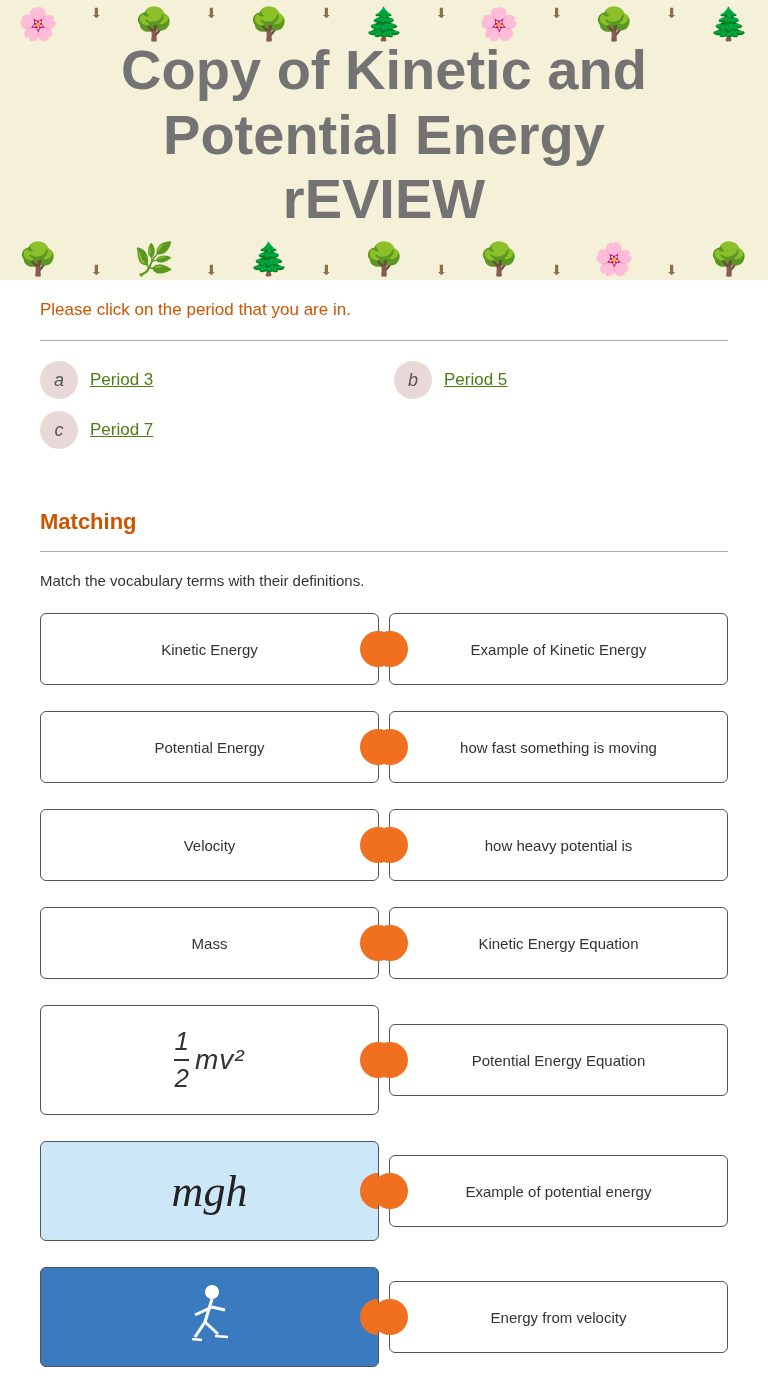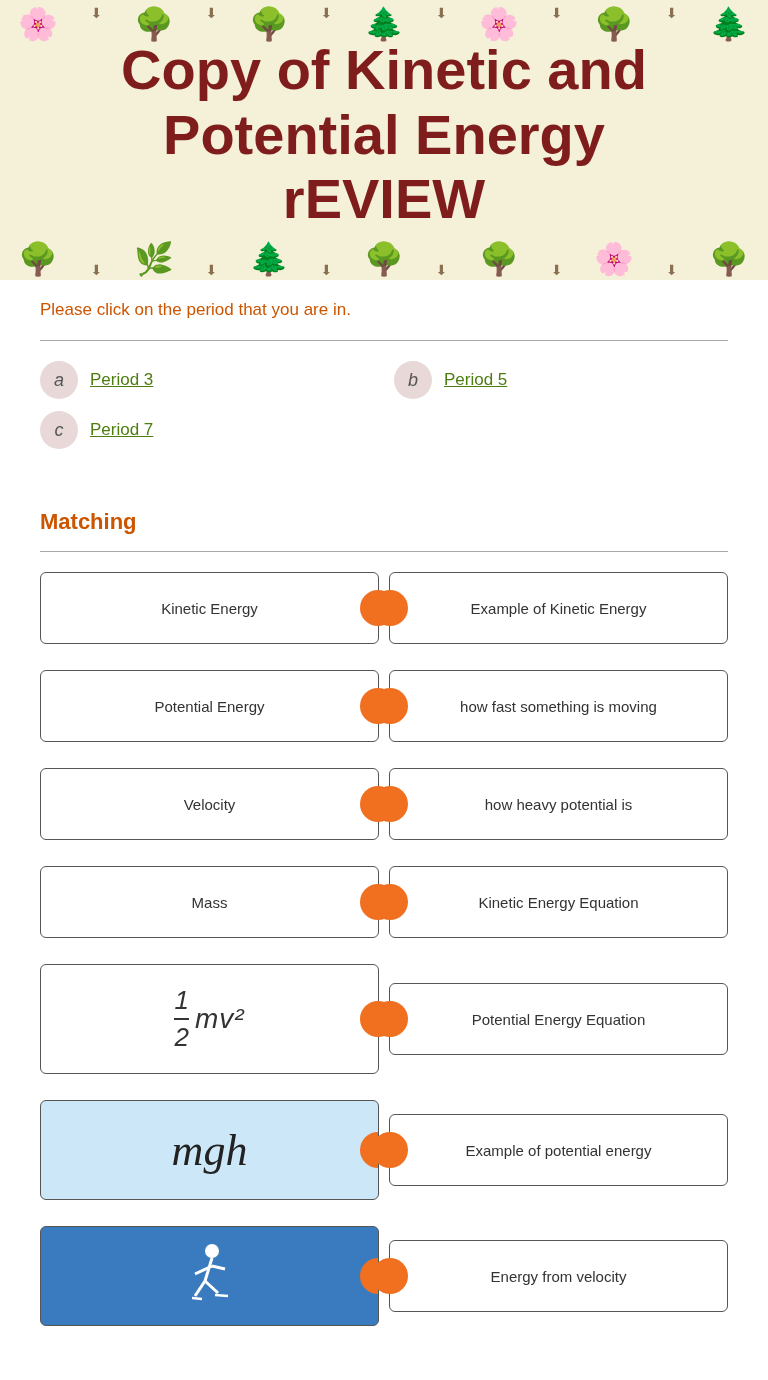--- a/index.html
+++ b/index.html
@@ -18,21 +18,21 @@
       text-align: center;
       overflow: hidden;
       min-height: 280px;
       display: flex;
       align-items: center;
       justify-content: center;
     }
     .header-title {
       font-size: 56px;
       font-weight: 900;
-      color: #7f1d1d;
+      color: #737373;
       line-height: 1.15;
       z-index: 2;
       position: relative;
     }
     .tree-row {
       position: absolute;
       top: 0;
       left: 0;
       right: 0;
       display: flex;
@@ -280,20 +280,21 @@
     <div class="option-item">
       <div class="option-badge">c</div>
       <span class="option-label">Period 7</span>
     </div>
   </div>
 </div>
 
 <div class="section">
   <p class="matching-title">Matching</p>
   <hr class="divider">
+  <p class="matching-instruction">Match the vocabulary terms with their definitions.</p>
 
   <div class="match-row">
     <div class="match-left">
       <div class="match-box">
         <span>Kinetic Energy</span>
         <div class="dot dot-right"></div>
       </div>
     </div>
     <div class="match-right">
       <div class="match-box">

